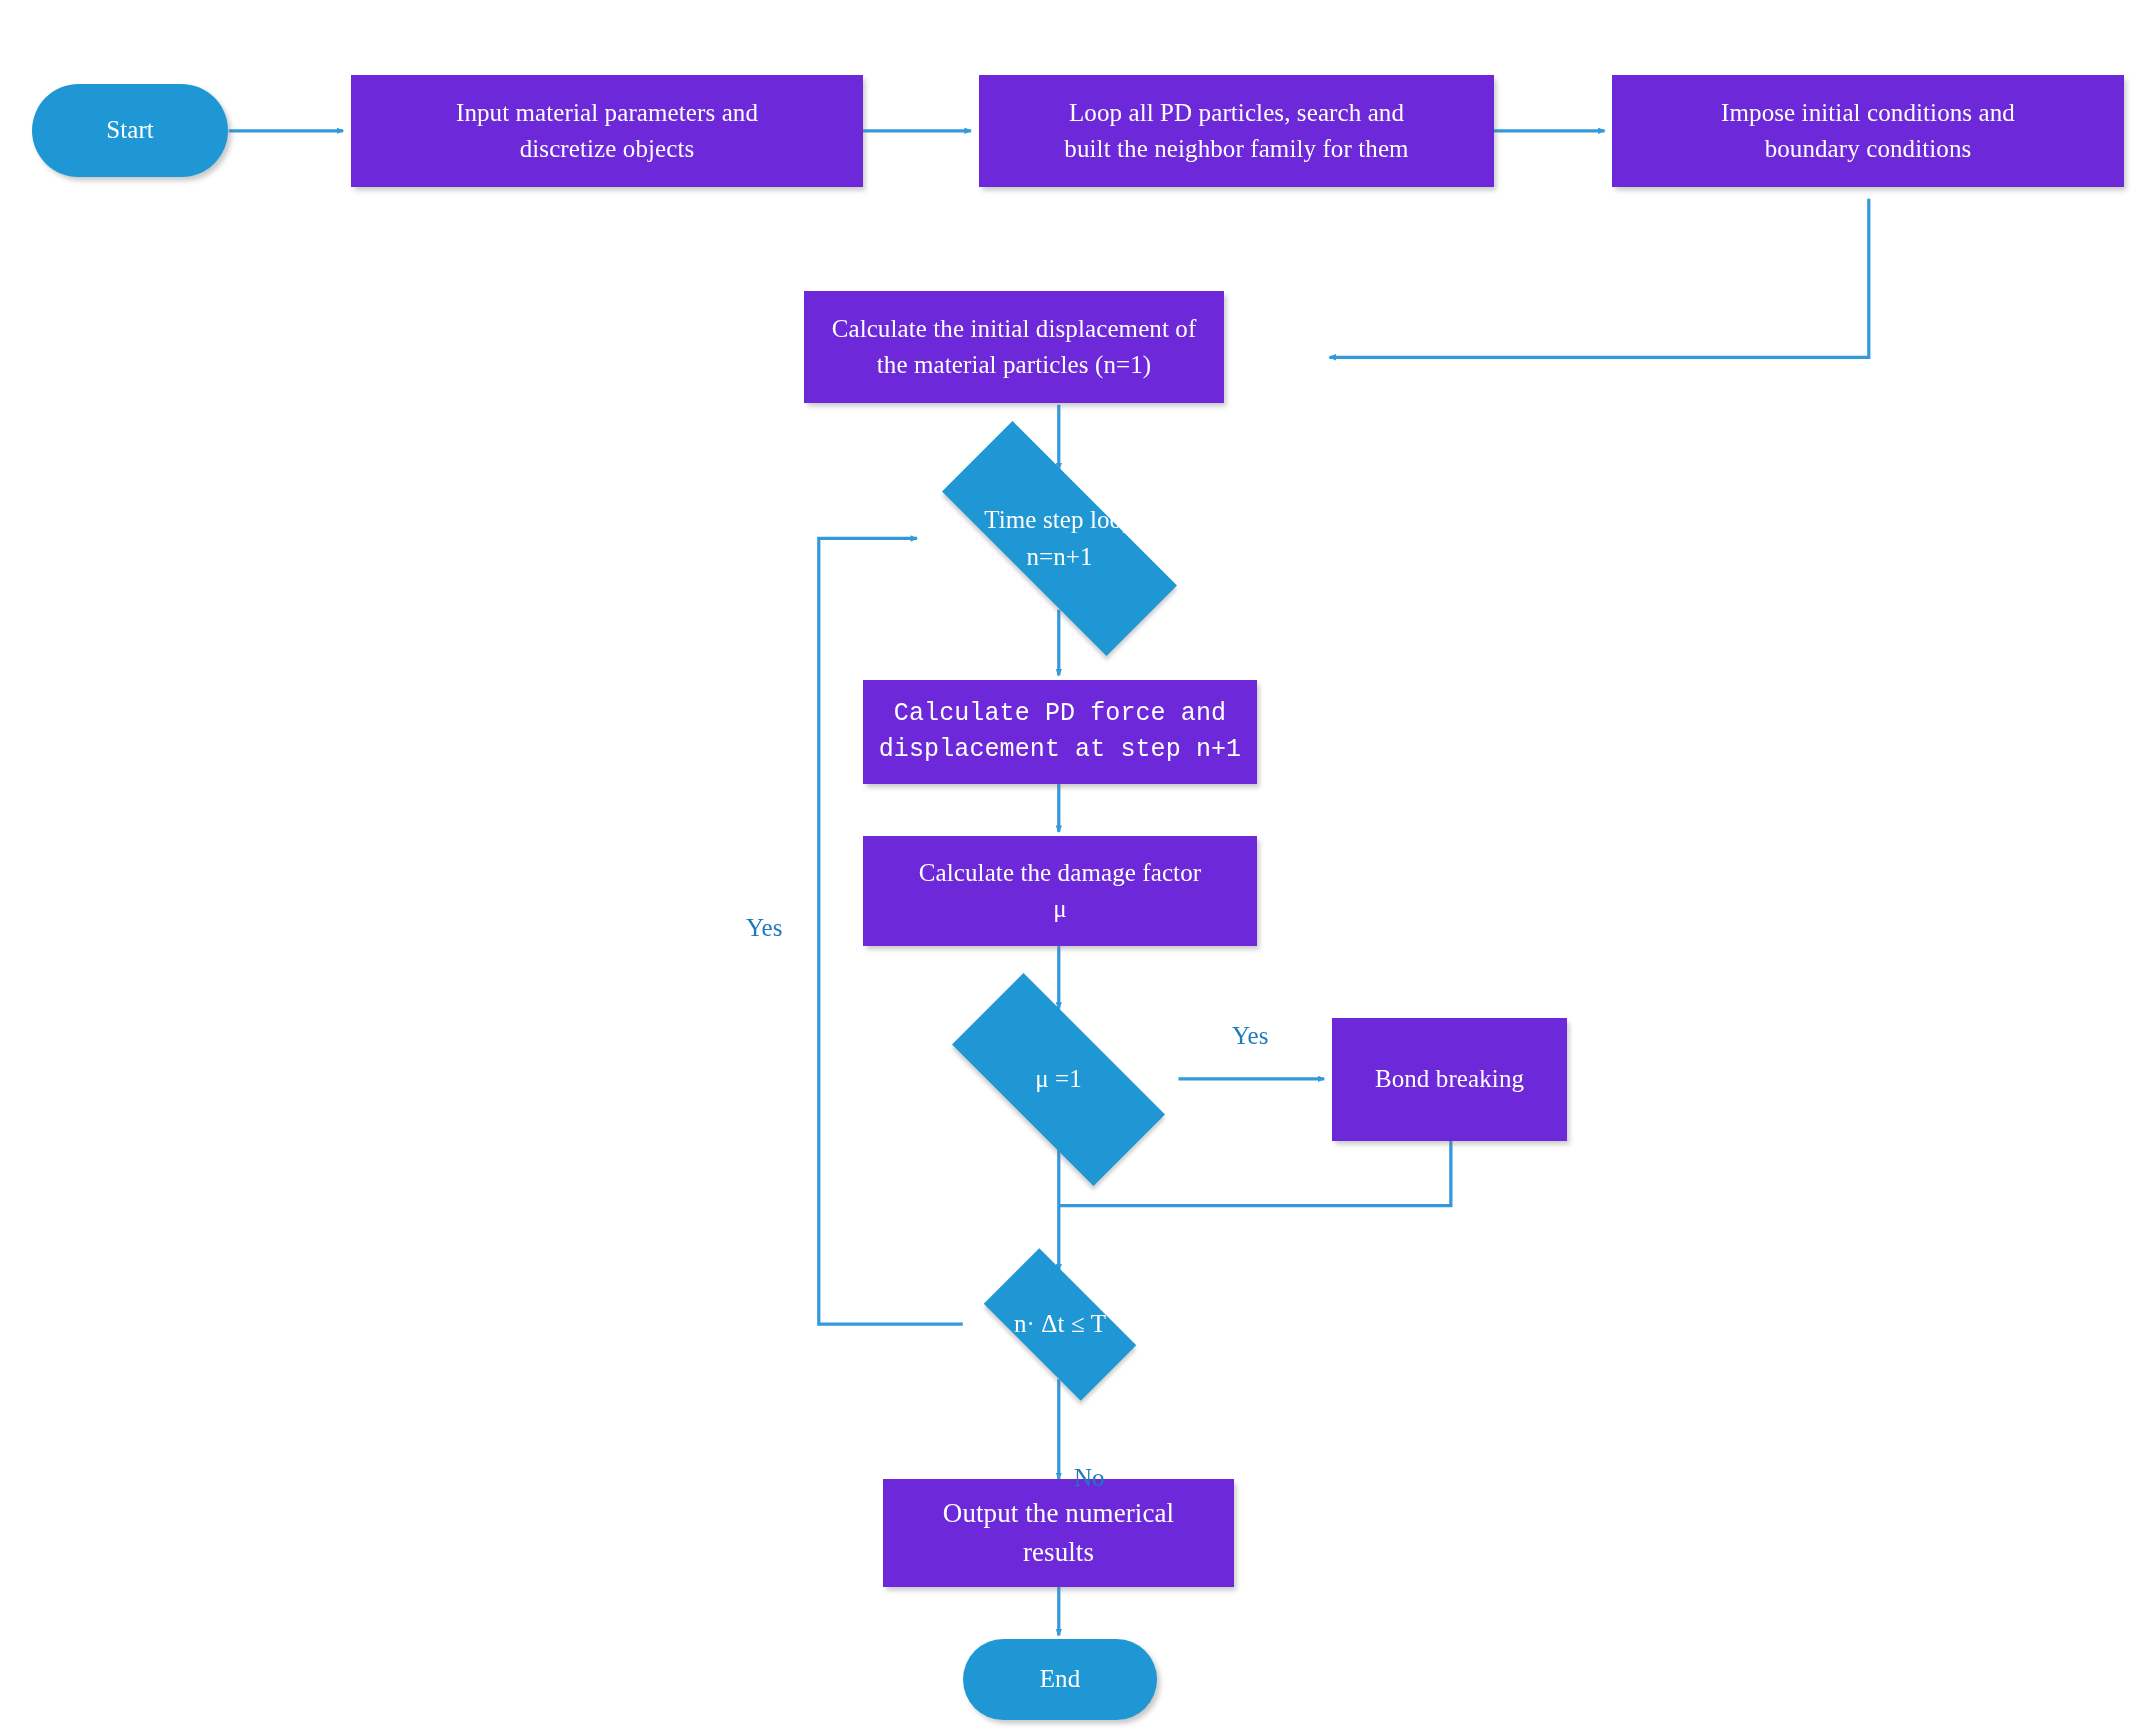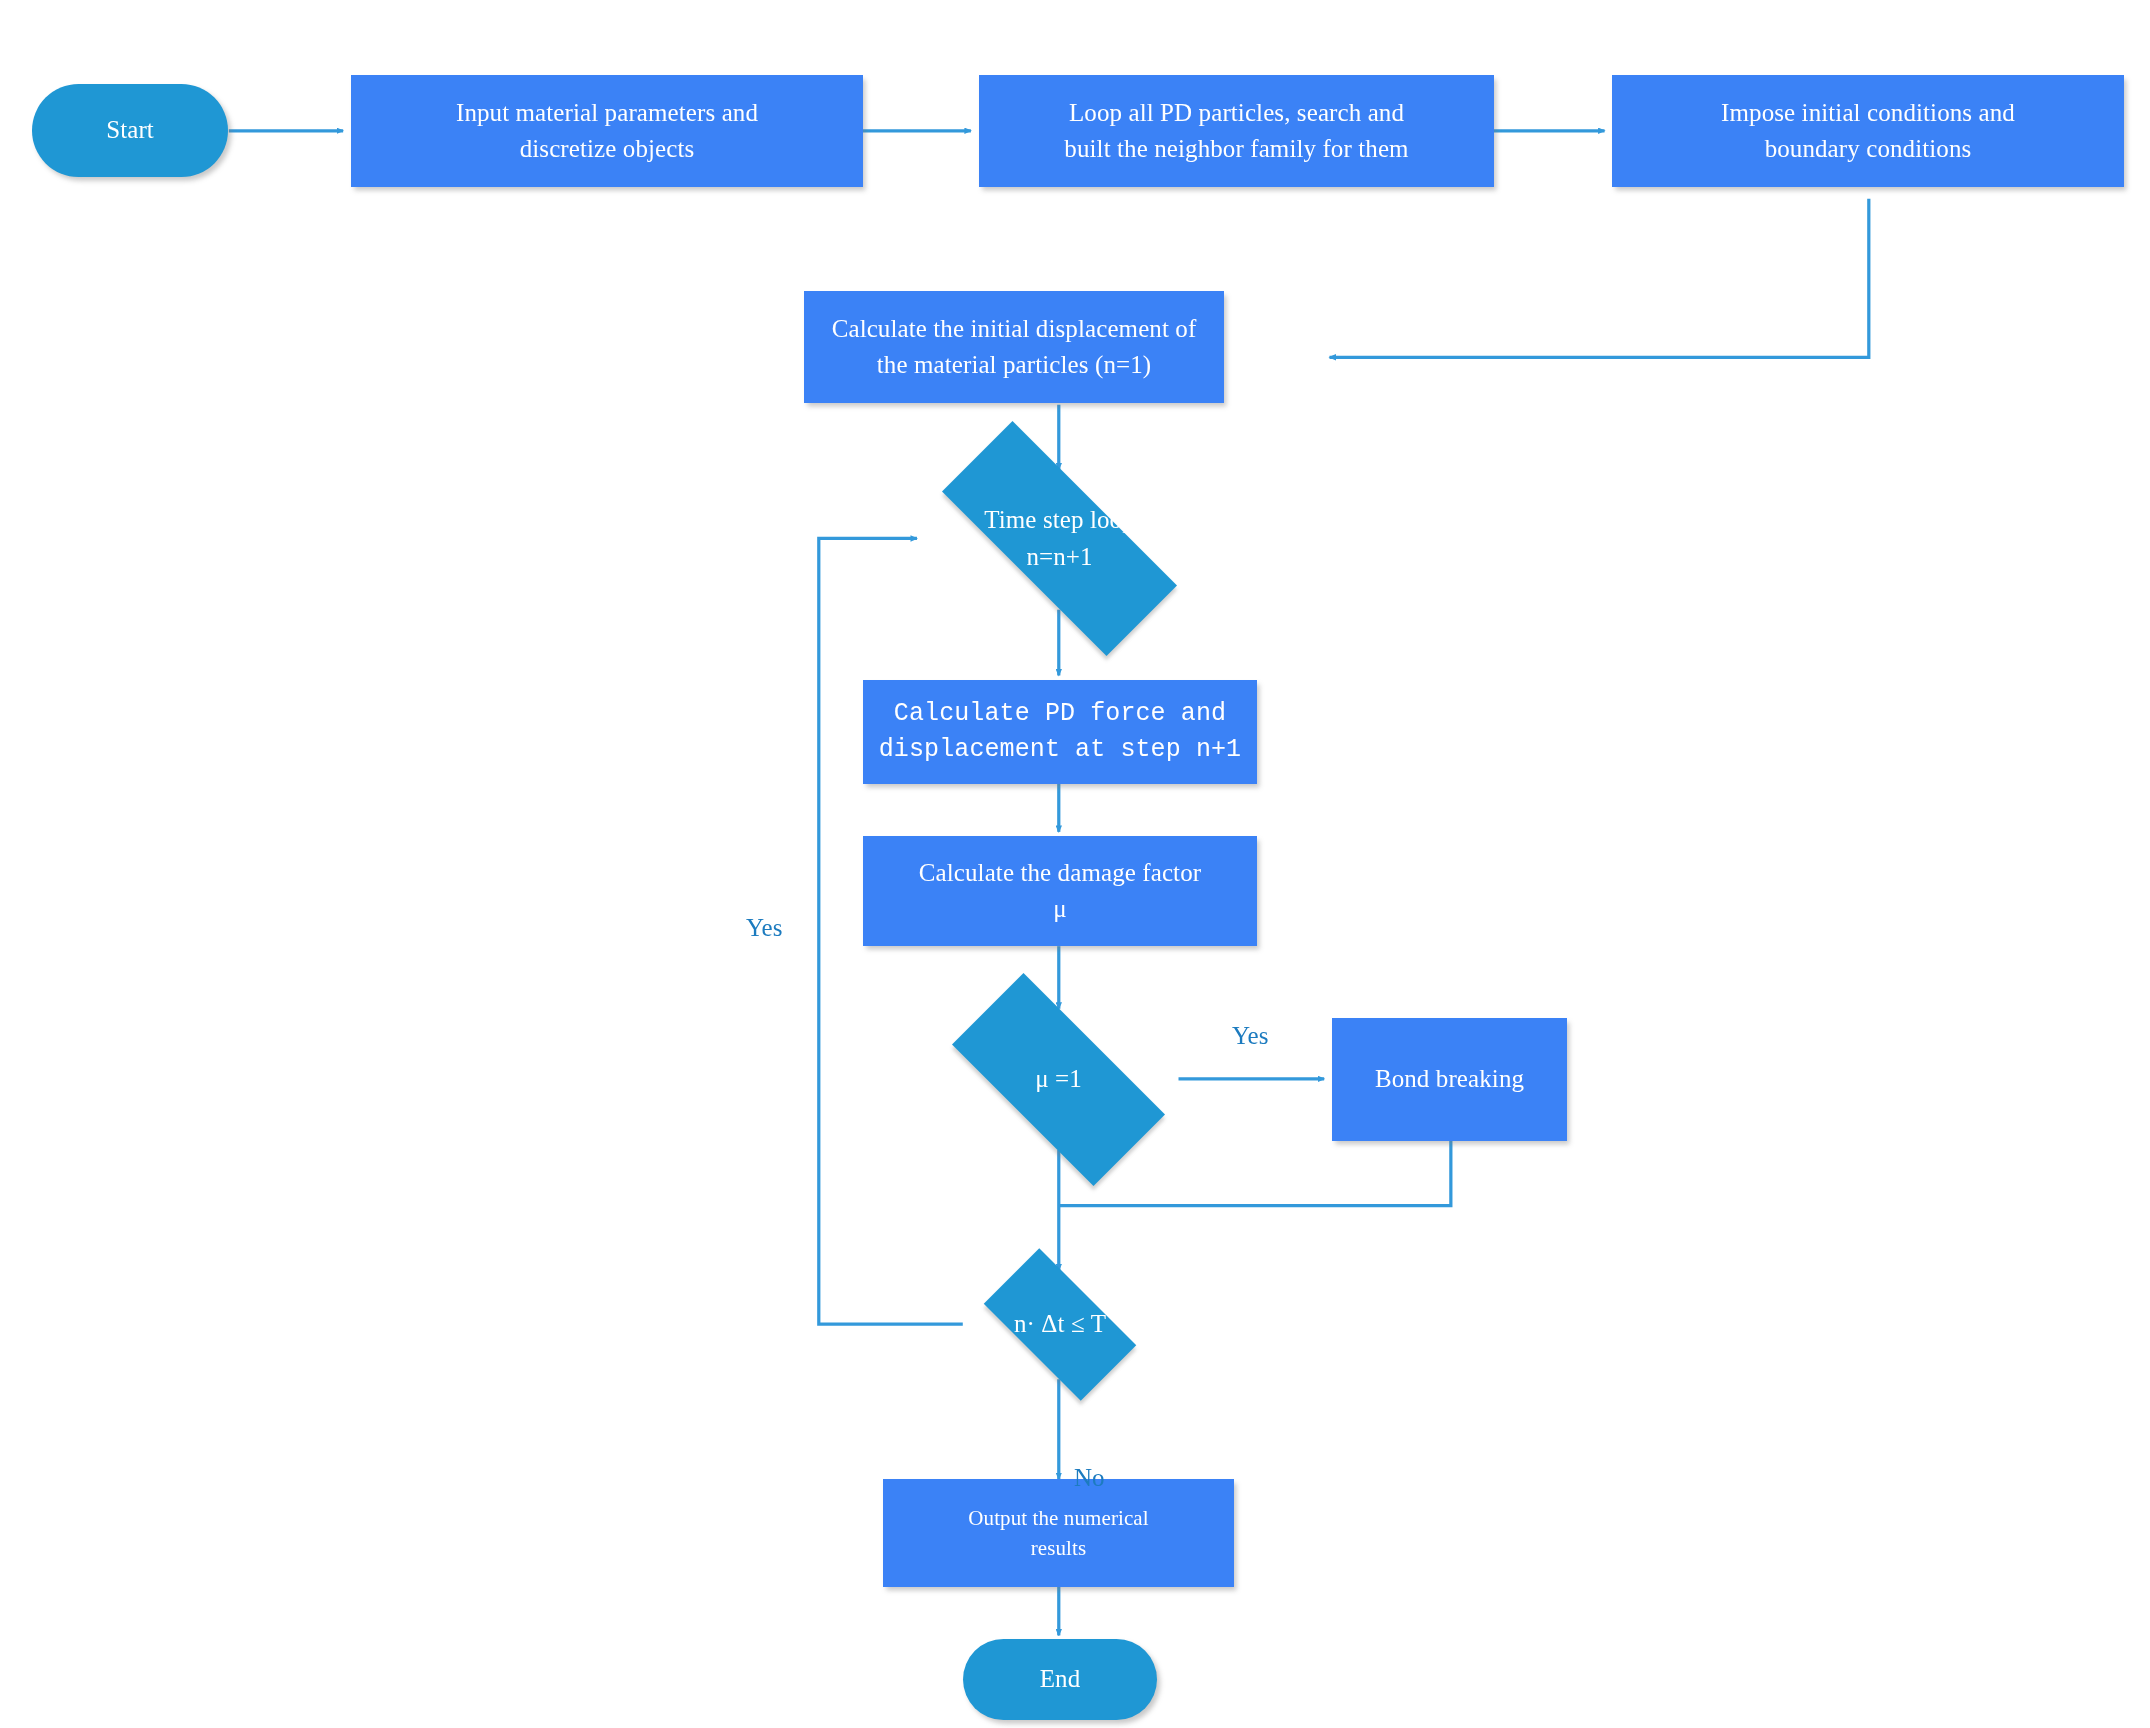--- a/index.html
+++ b/index.html
@@ -31,21 +31,21 @@
     display: flex;
     align-items: center;
     justify-content: center;
     text-align: center;
     color: #ffffff;
     line-height: 1.45;
     letter-spacing: 0.1px;
     z-index: 3;
   }
   .proc {
-    background: #3b82f6;
+    background: #6d28d9;
     box-shadow: 3.2px 3.8px 4.9px rgba(120,120,120,0.40);
   }
   .term {
     background: #1F97D4;
     border-radius: 5392px;
     box-shadow: 3.2px 3.8px 4.9px rgba(120,120,120,0.40);
   }
   .dec {
     background: transparent;
     box-shadow: none;
@@ -168,21 +168,21 @@
 
   <div class="node proc" style="left:1332px; top:980px; width:235px; height:123px; font-size:25px;">
     <span class="label">Bond breaking</span>
   </div>
 
   <div class="node dec" style="left:963px; top:1231px; width:194px; height:111px; font-size:25px;">
     <span class="dia-bg"></span>
     <span class="label dia-label">n· Δt ≤ T</span>
   </div>
 
-  <div class="node proc" style="left:883px; top:1441px; width:351px; height:108px; font-size:21px;">
+  <div class="node proc" style="left:883px; top:1441px; width:351px; height:108px; font-size:27px;">
     <span class="label">Output the numerical
 results</span>
   </div>
 
   <div class="node term" style="left:963px; top:1601px; width:194px; height:81px; font-size:25px;">
     <span class="label">End</span>
   </div>
 
   <div class="edge-label" style="left:1232px; top:984px; font-size:25px;">Yes</div>
 

